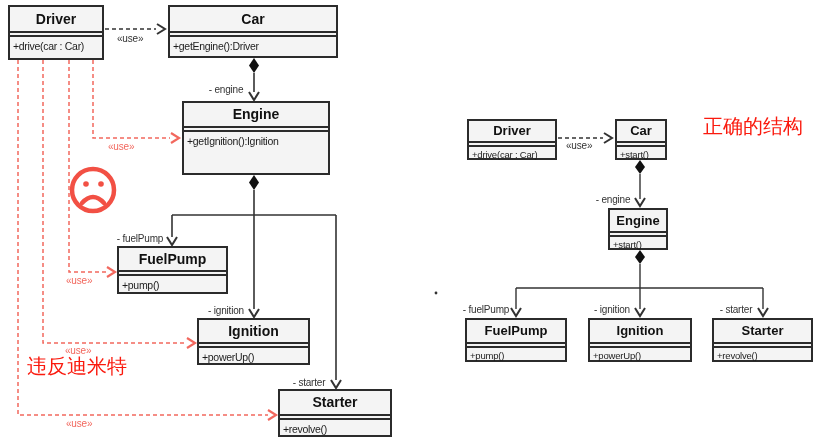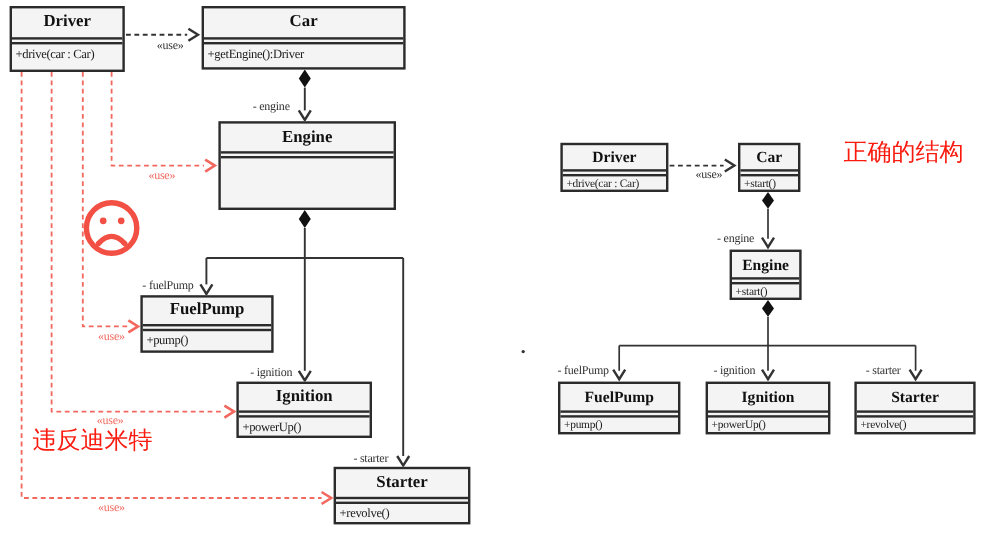--- a/index.html
+++ b/index.html
@@ -1,32 +1,32 @@
 <!DOCTYPE html>
 <html><head>
 <meta charset="utf-8">
 <style>
   html,body{margin:0;padding:0;background:#fff;}
   #canvas{position:relative;width:819px;height:446px;background:#ffffff;overflow:hidden;
-          font-family:Liberation Serif, serif;}
+          font-family:Liberation Sans, sans-serif;}
   #wires{position:absolute;left:0;top:0;z-index:1;}
   .uml{position:absolute;z-index:2;background:#f4f4f4;border:2px solid #2b2b2b;box-sizing:border-box;}
   .uml .t{font-weight:bold;color:#111;text-align:center;border-bottom:2px solid #2b2b2b;
           white-space:nowrap;overflow:visible;}
   .uml .b{border-top:2px solid #2b2b2b;margin-top:2px;padding:2px 3px 0 3px;}
   .uml .m{color:#1c1c1c;white-space:nowrap;letter-spacing:-0.3px;}
   .lg .t{font-size:14px;}
   .lg .m{font-size:10.5px;line-height:14.5px;}
   .sm .t{font-size:13px;}
   .sm .m{font-size:9.5px;line-height:13px;letter-spacing:-0.2px;}
   .lbl{position:absolute;z-index:3;font-size:10px;color:#333;white-space:nowrap;letter-spacing:-0.2px;}
   .use-red{color:#f2685e;}
   .use-blk{color:#333;}
   .cn{position:absolute;z-index:3;font-size:20px;color:#fa1a0e;white-space:nowrap;}
-  .ctr{text-align:right;}
+  .ctr{text-align:left;}
   .rgt{text-align:center;}
   .face{position:absolute;z-index:3;}
 </style>
 </head>
 <body>
 
 <div id="canvas">
 
   <svg id="wires" width="819" height="446" viewBox="0 0 819 446">
 
@@ -94,20 +94,21 @@
   <div class="uml lg" style="left:168px;top:5px;width:170px;height:53px;">
     <div class="t" style="height:24px;line-height:24px;">Car</div>
     <div class="b">
         <div class="m">+getEngine():Driver</div>
       </div>
   </div>
 
   <div class="uml lg" style="left:182px;top:101px;width:148px;height:74px;">
     <div class="t" style="height:23px;line-height:23px;">Engine</div>
     <div class="b">
+      <div class="m">+getIgnition():Ignition</div>
     </div>
   </div>
 
   <div class="uml lg" style="left:117px;top:246px;width:111px;height:48px;">
     <div class="t" style="height:22px;line-height:22px;">FuelPump</div>
     <div class="b">
         <div class="m">+pump()</div>
       </div>
   </div>
 

